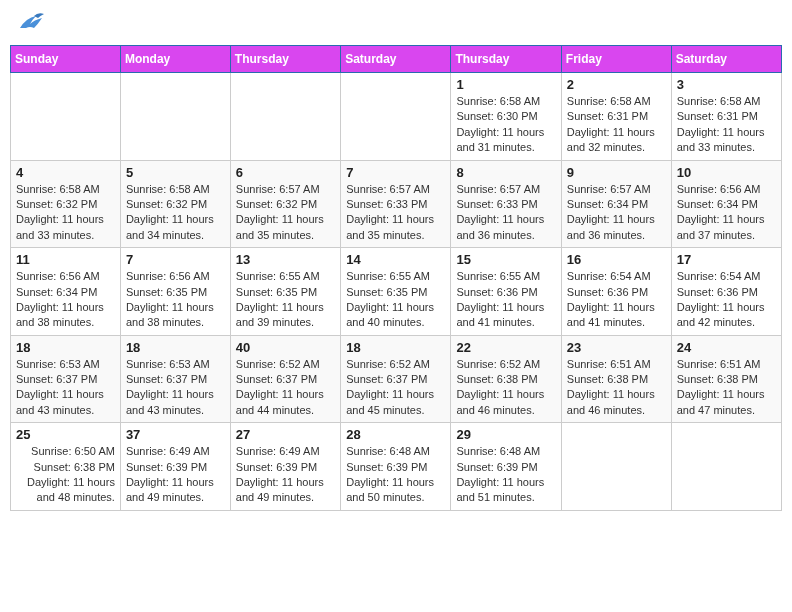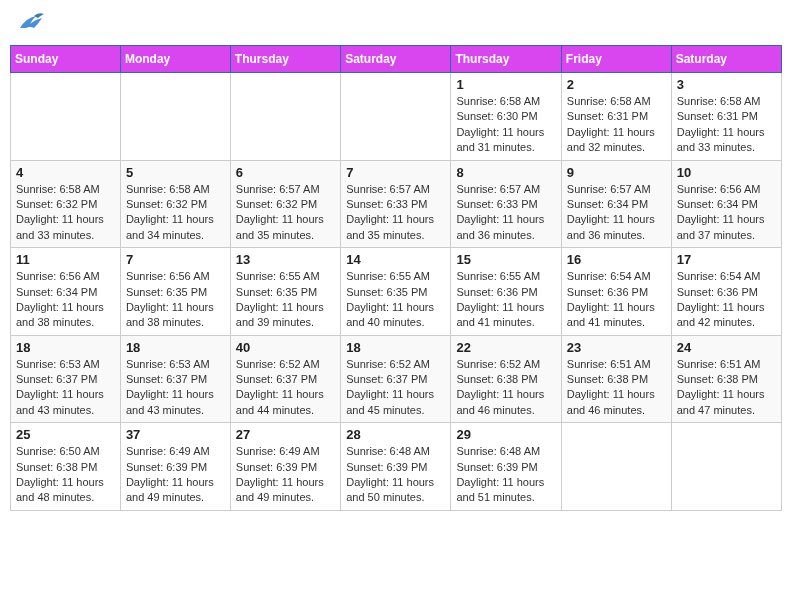--- a/index.html
+++ b/index.html
@@ -277,21 +277,21 @@
         <td>
           <span class="day-number">24</span>
           <div class="day-info" style="white-space: pre-line;">Sunrise: 6:51 AM
 Sunset: 6:38 PM
 Daylight: 11 hours and 47 minutes.</div>
         </td>
       </tr>
       <tr>
         <td>
           <span class="day-number">25</span>
-          <div class="day-info" style="white-space: pre-line;">Sunrise: 6:50 AM
+          <div class="day-info" style="white-space: pre-line; text-align: right;">Sunrise: 6:50 AM
 Sunset: 6:38 PM
 Daylight: 11 hours and 48 minutes.</div>
         </td>
         <td>
           <span class="day-number">37</span>
           <div class="day-info" style="white-space: pre-line;">Sunrise: 6:49 AM
 Sunset: 6:39 PM
 Daylight: 11 hours and 49 minutes.</div>
         </td>
         <td>

